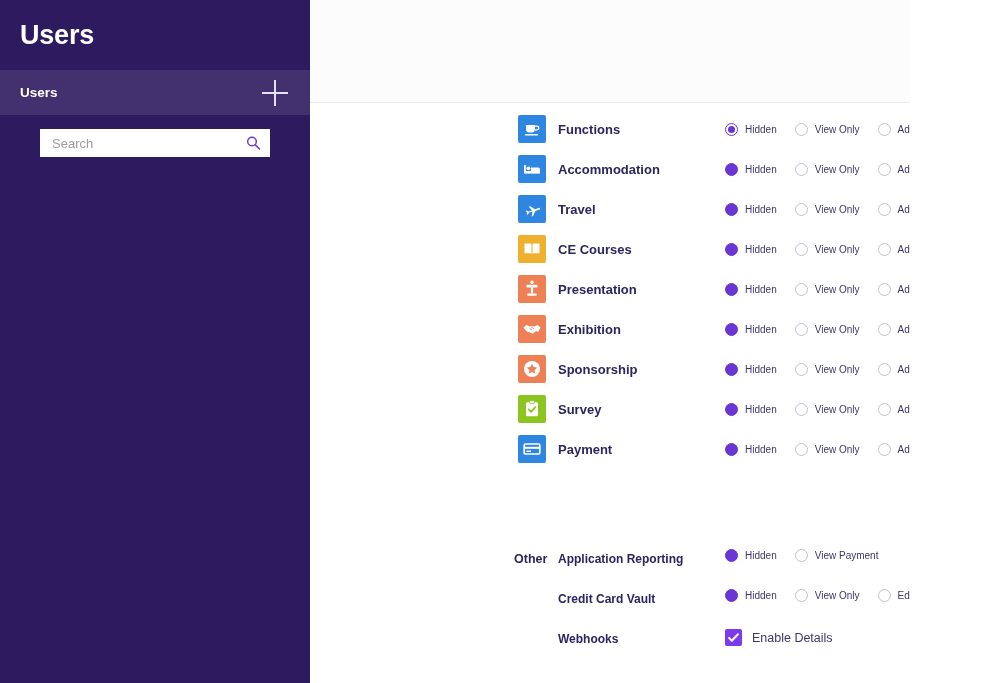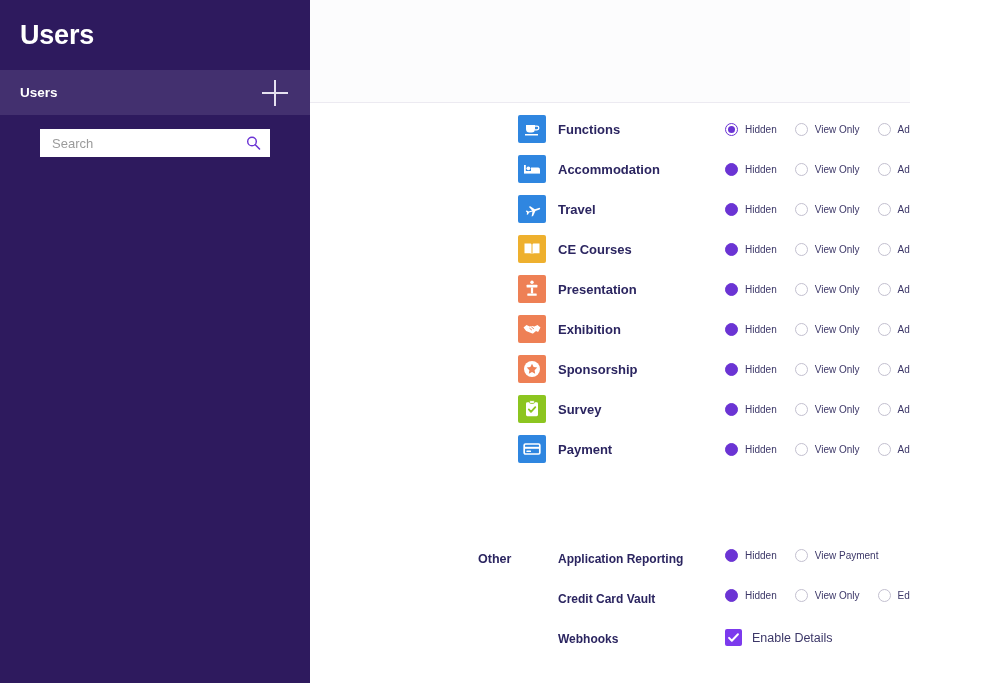--- a/index.html
+++ b/index.html
@@ -416,21 +416,21 @@
                 <span class="radio"></span>
                 <span class="opt-label">View Only</span>
               </label>
               <label class="opt">
                 <span class="radio"></span>
                 <span class="opt-label">Add / Edit / De</span>
               </label>
             </div>
           </div>
           <div class="other-section" style="top: 540px;">
-            <div class="other-label" style="top: 12px;">Other</div>
+            <div class="other-label" style="top: 12px; margin-left: 36px;">Other</div>
             <div class="other-row" style="top: 0px;">
               <div class="other-name" style="top: 12px;">Application Reporting</div>
               <div class="other-opts" style="top: 9px;">
                 <label class="opt">
                   <span class="radio checked"></span>
                   <span class="opt-label">Hidden</span>
                 </label>
                 <label class="opt">
                   <span class="radio"></span>
                   <span class="opt-label">View Payment</span>

